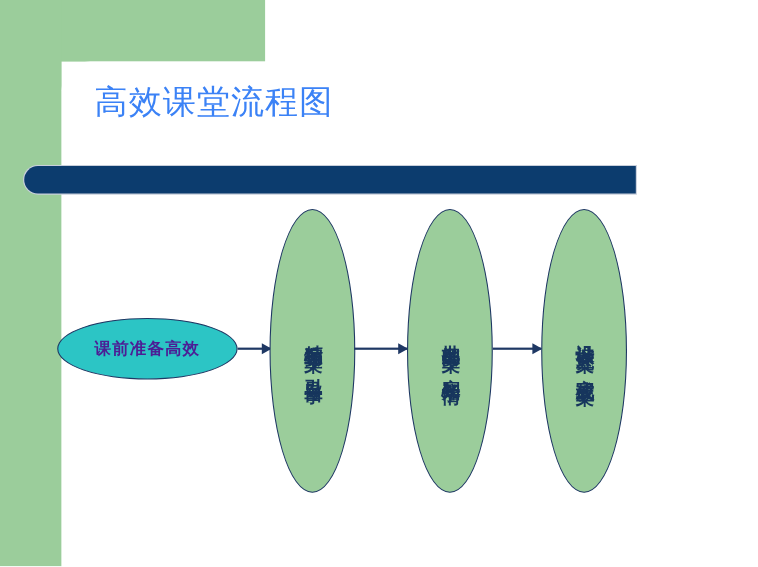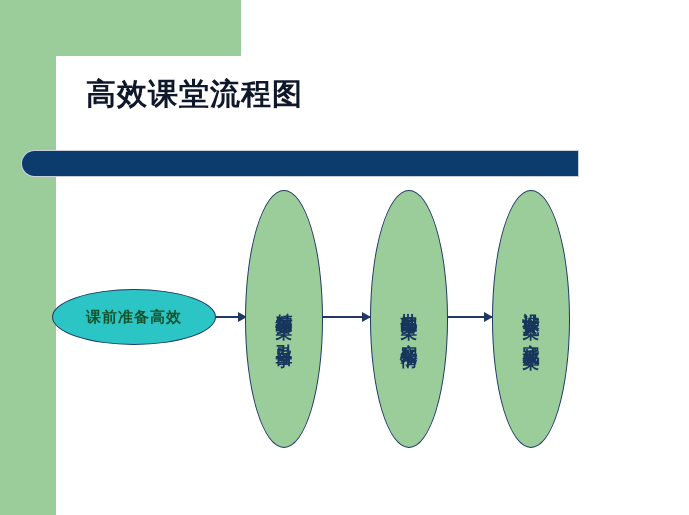--- a/index.html
+++ b/index.html
@@ -49,23 +49,22 @@
 
   
   .slide-title {
     position: absolute;
     left: 86px;
     top: 72px;
     font-family: "DejaVu Serif", "Liberation Serif", serif;
     font-size: 30px;
     line-height: 44px;
     letter-spacing: 1px;
-    color: #0f172a;
+    color: #3b82f6;
     white-space: nowrap;
-    font-weight: bold;
   }
 
   
   .title-bar {
     position: absolute;
     left: 22px;
     top: 151px;
     width: 556px;
     height: 25px;
     background: #0c3c6e;
@@ -97,21 +96,21 @@
     top: 289px;
     width: 164px;
     height: 56px;
     background: #2cc5c5;
     border: 1px solid #1f3864;
   }
   .node-start .node-text {
     font-family: "DejaVu Serif", "Liberation Serif", serif;
     font-weight: bold;
     font-size: 15px;
-    color: #14532d;
+    color: #4c1d95;
     letter-spacing: 1px;
     white-space: nowrap;
   }
 
   .node-step {
     width: 78px;
     height: 258px;
     top: 190px;
     background: #9bcd9b;
     border: 1px solid #1f3864;

